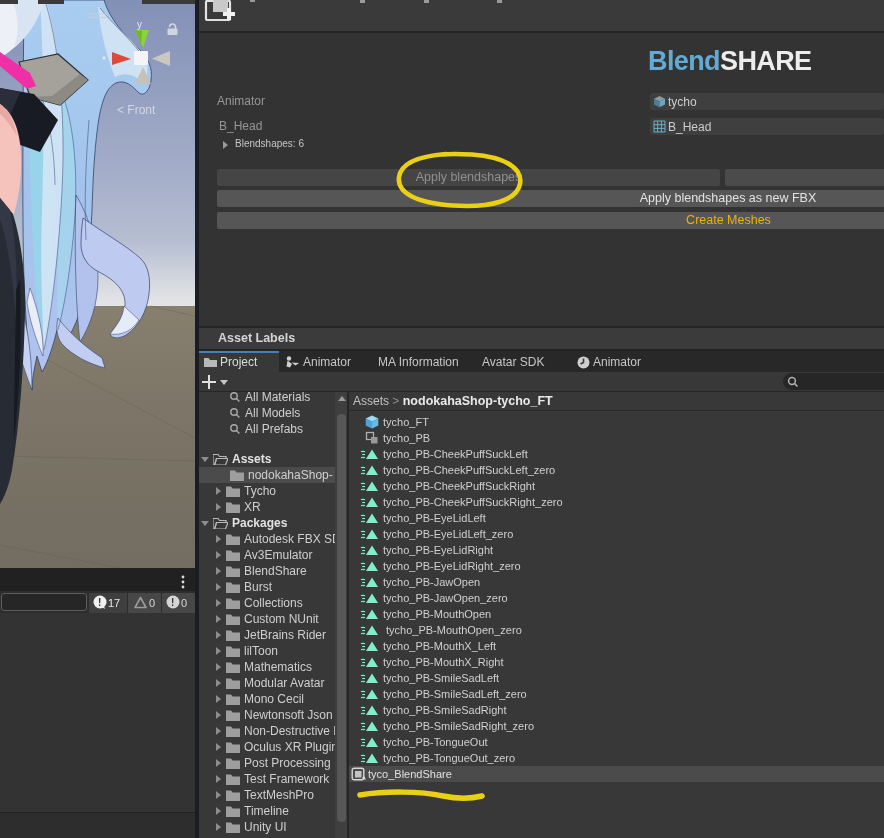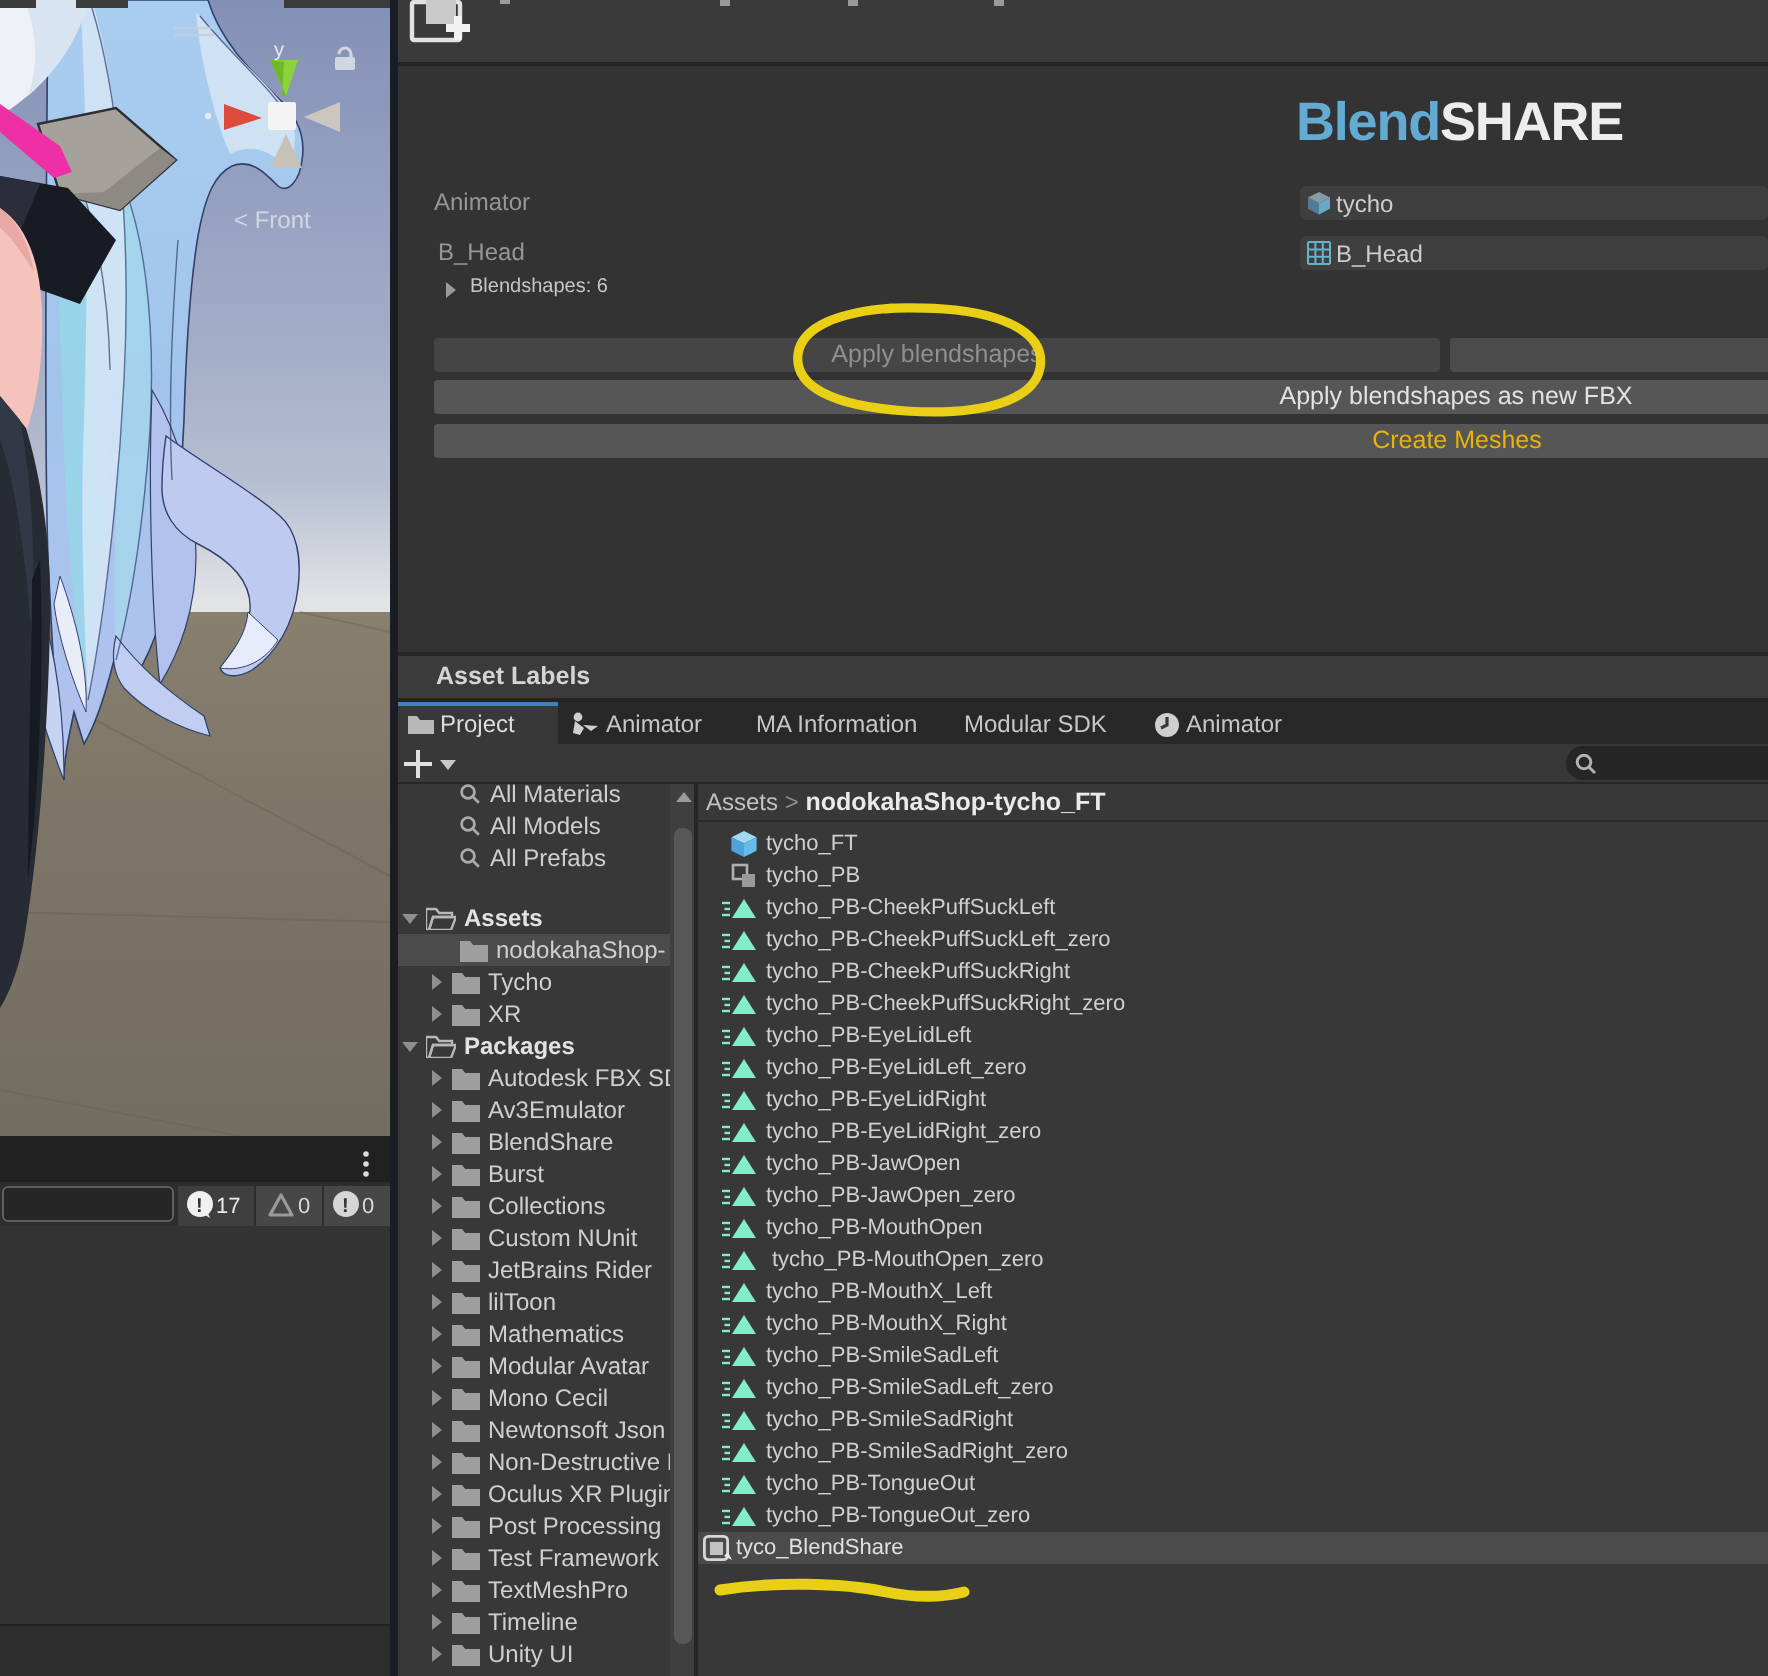--- a/index.html
+++ b/index.html
@@ -190,21 +190,21 @@
 <div class="abs" style="left:220px;top:355px;font-size:12px;color:#dcdcdc">Project</div>
 <svg class="abs" style="left:286px;top:356px" width="14" height="12" viewBox="0 0 14 12">
 <g fill="#cfcfcf">
       <circle cx="3" cy="2.5" r="2.2"></circle>
       <path d="M1.5,4.5 L6,8 L4,11.5 L0.5,10.5 Z"></path>
       <path d="M5.5,6.5 L13,7 L9.5,9.5 Z"></path>
     </g>
   </svg>
 <div class="abs" style="left:303px;top:355px;font-size:12px;color:#c6c6c6">Animator</div>
 <div class="abs" style="left:378px;top:355px;font-size:12px;color:#c6c6c6">MA Information</div>
-<div class="abs" style="left:482px;top:355px;font-size:12px;color:#c6c6c6">Modular SDK</div>
+<div class="abs" style="left:482px;top:355px;font-size:12px;color:#c6c6c6">Avatar SDK</div>
 <svg class="abs" style="left:577px;top:356px" width="13" height="13">
     <circle cx="6.5" cy="6.5" r="6" fill="#cfcfcf"></circle>
     <path d="M6.5,2.5 V6.5 L3.5,8" stroke="#3a3a3a" stroke-width="1.6" fill="none"></path>
   </svg>
 <div class="abs" style="left:593px;top:355px;font-size:12px;color:#c6c6c6">Animator</div>
 <div class="abs" style="left:199px;top:372px;width:685px;height:20px;background:#383838;border-bottom:1px solid #262626"></div>
 <svg class="abs" style="left:202px;top:374px" width="30" height="16">
     <g stroke="#e0e0e0" stroke-width="2">
       <line x1="7" y1="1" x2="7" y2="15"></line>
       <line x1="0" y1="8" x2="14" y2="8"></line>

